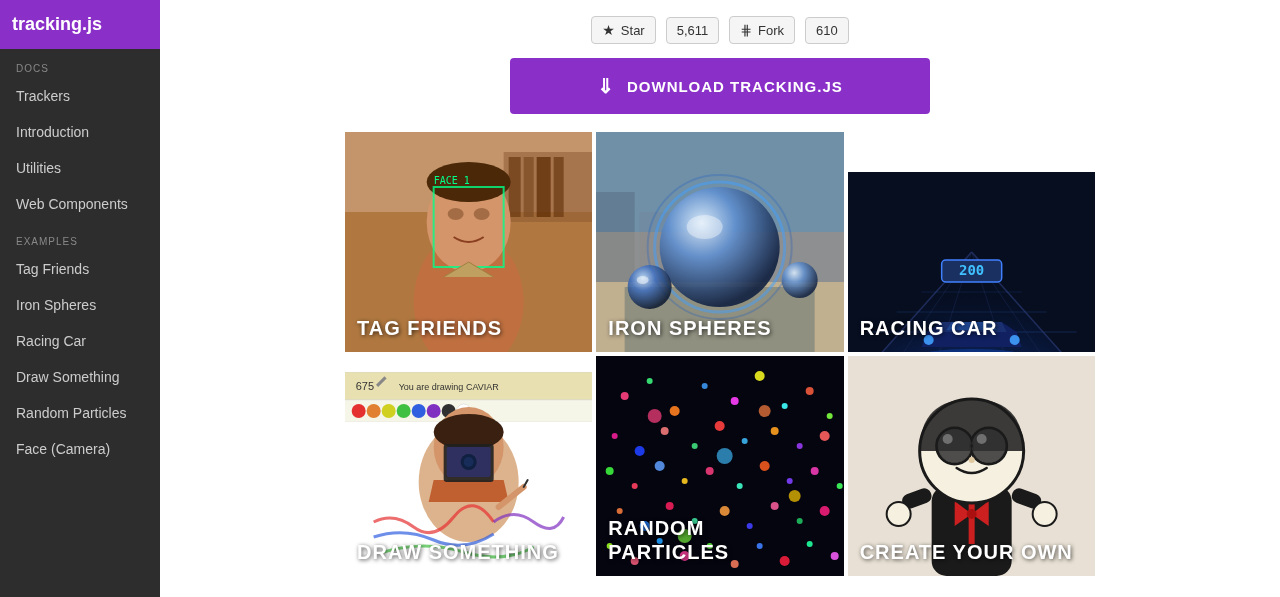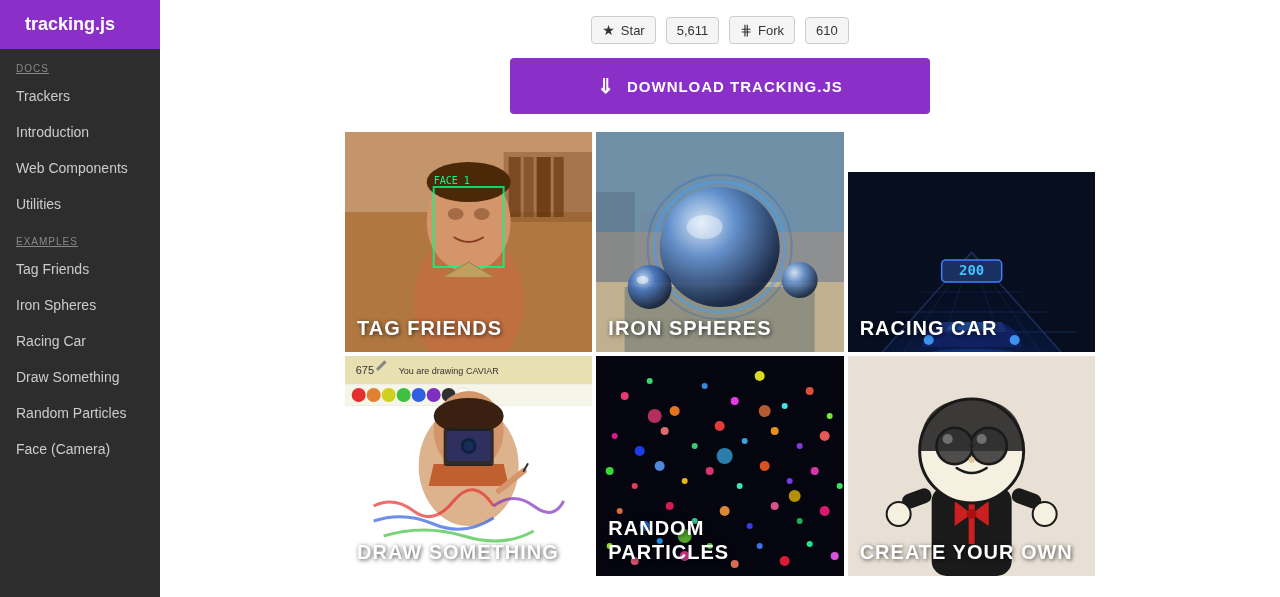--- a/index.html
+++ b/index.html
@@ -14,29 +14,28 @@
       display: flex;
       flex-direction: column;
       overflow-y: auto;
       height: 597px;
     }
     #sidebar-header {
       background: #8b2fc9;
       color: #fff;
       font-size: 18px;
       font-weight: bold;
-      padding: 14px 25px;
+      padding: 14px 12px;
     }
     .sidebar-section-label {
       font-size: 10px;
       color: #888;
       letter-spacing: 1px;
       padding: 14px 16px 4px 16px;
       text-transform: uppercase;
-      text-decoration: underline;
     }
     .sidebar-item {
       padding: 10px 16px;
       font-size: 14px;
       color: #ccc;
       cursor: pointer;
       display: block;
     }
 
     
@@ -163,20 +162,21 @@
       position: relative;
       overflow: hidden;
       margin-top: 40px;
     }
     
     .draw-something-scene {
       width: 100%; height: 100%;
       background: #f97316;
       position: relative;
       overflow: hidden;
+      margin-top: 16px;
     }
     
     .random-particles-scene {
       width: 100%; height: 100%;
       background: #050510;
       position: relative;
       overflow: hidden;
     }
     
     .create-own-scene {
@@ -199,22 +199,22 @@
 
 <div id="sidebar">
   <div id="sidebar-header">
     <span>tracking.js</span>
   </div>
 
   <div class="sidebar-section-label">DOCS</div>
 
   <a class="sidebar-item">Trackers</a>
   <a class="sidebar-item">Introduction</a>
+  <a class="sidebar-item">Utilities</a>
   <a class="sidebar-item">Web Components</a>
-  <a class="sidebar-item">Utilities</a>
 
   <div class="sidebar-section-label">EXAMPLES</div>
 
   <a class="sidebar-item">Tag Friends</a>
   <a class="sidebar-item">Iron Spheres</a>
   <a class="sidebar-item">Racing Car</a>
   <a class="sidebar-item">Draw Something</a>
   <a class="sidebar-item">Random Particles</a>
   <a class="sidebar-item">Face (Camera)</a>
 </div>

